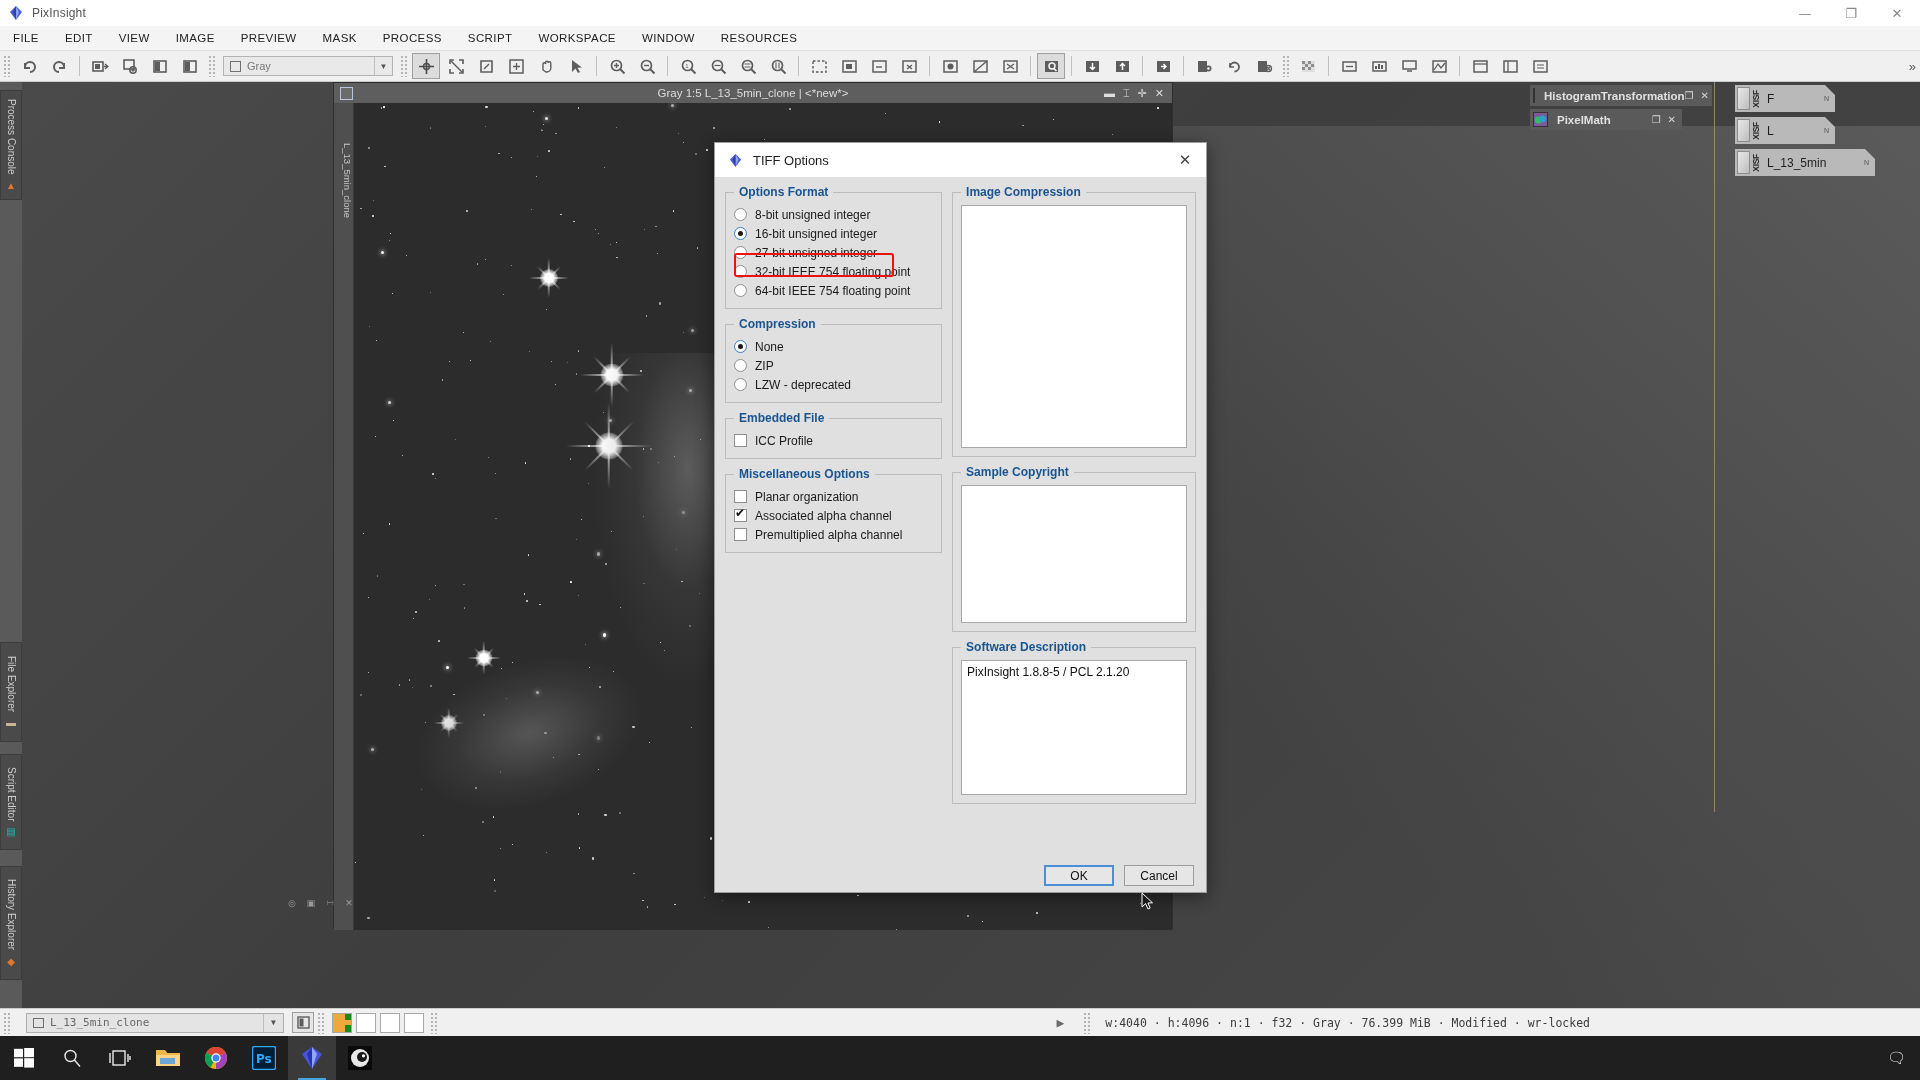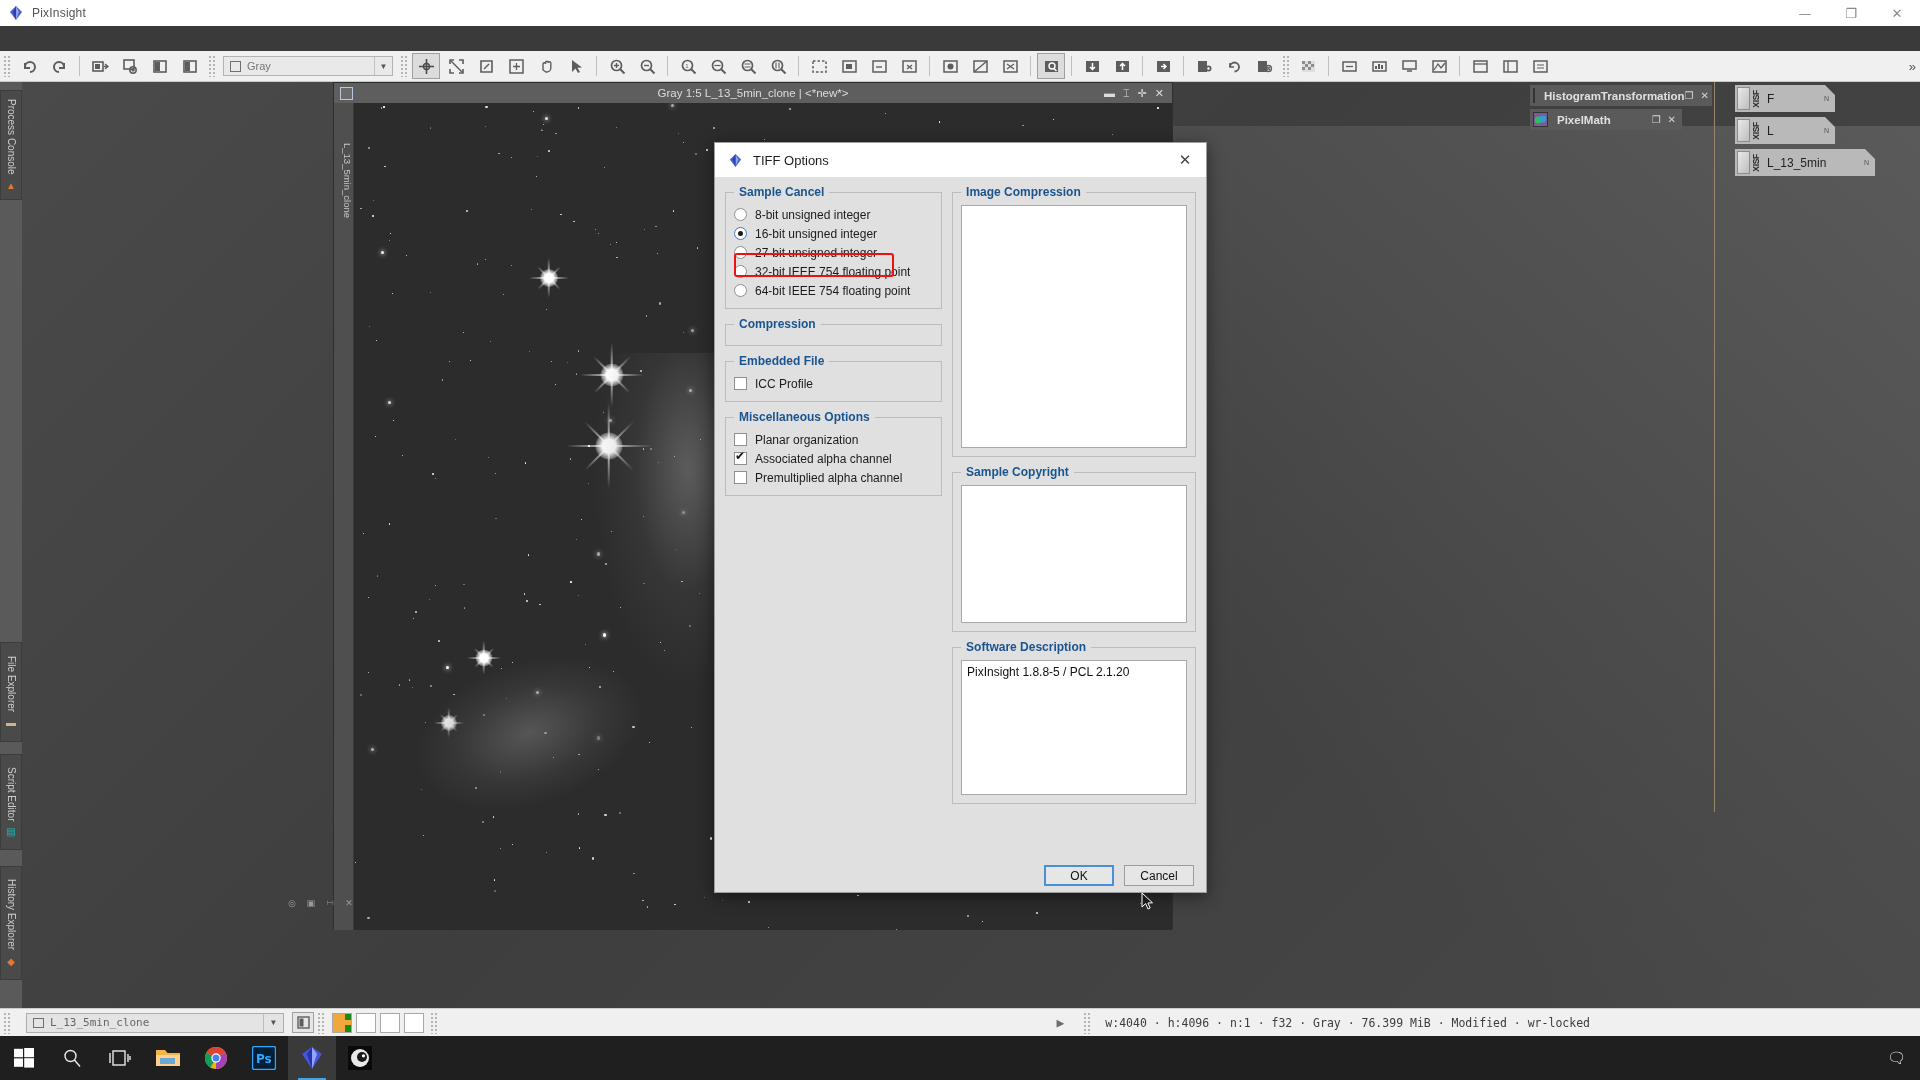--- a/index.html
+++ b/index.html
@@ -276,20 +276,33 @@
       <polygon points="8,1 5,7 8,15" fill="#2d3ea8"></polygon>
     </svg>
     <div class="app-name">PixInsight</div>
     <div class="win-ctrls">
       <div class="win-btn">—</div>
       <div class="win-btn">❐</div>
       <div class="win-btn close">✕</div>
     </div>
   </div>
 
+  <div class="menubar" id="menubar">
+      <div class="menu-item">FILE</div>
+      <div class="menu-item">EDIT</div>
+      <div class="menu-item">VIEW</div>
+      <div class="menu-item">IMAGE</div>
+      <div class="menu-item">PREVIEW</div>
+      <div class="menu-item">MASK</div>
+      <div class="menu-item">PROCESS</div>
+      <div class="menu-item">SCRIPT</div>
+      <div class="menu-item">WORKSPACE</div>
+      <div class="menu-item">WINDOW</div>
+      <div class="menu-item">RESOURCES</div>
+    </div>
 
   <div class="toolbar">
     <div class="grip"></div>
     <div class="tbtn">
       <svg width="17" height="17" viewBox="0 0 17 17">
           <path d="M4 9 A5 5 0 1 1 9 14" stroke="#5d5d5d" stroke-width="2" fill="none"></path>
           <path d="M4 5 L4 10 L9 10" fill="none" stroke="#5d5d5d" stroke-width="2"></path>
         </svg>
     </div>
     <div class="tbtn">
@@ -1142,21 +1155,21 @@
         <polygon points="8,1 5,7 8,15" fill="#2d3ea8"></polygon>
       </svg>
       <div class="dt">TIFF Options</div>
       <div class="dx">✕</div>
     </div>
 
     <div class="dlg-body">
 
       <div class="col-l">
         <fieldset class="grp" style="position:relative;">
-          <legend>Sample Cancel</legend>
+          <legend>Options Format</legend>
           <div id="sampleformat">
               <div class="radio-row">
                 <div class="radio"></div>
                 <div class="opt-label">8-bit unsigned integer</div>
               </div>
               <div class="radio-row">
                 <div class="radio on"></div>
                 <div class="opt-label">16-bit unsigned integer</div>
               </div>
               <div class="radio-row">
@@ -1170,20 +1183,34 @@
               <div class="radio-row">
                 <div class="radio"></div>
                 <div class="opt-label">64-bit IEEE 754 floating point</div>
               </div>
             </div>
           <div class="redbox" style="border-color: rgb(238, 17, 17);"></div>
         </fieldset>
 
         <fieldset class="grp">
           <legend>Compression</legend>
+          <div id="compression">
+              <div class="radio-row">
+                <div class="radio on"></div>
+                <div class="opt-label">None</div>
+              </div>
+              <div class="radio-row">
+                <div class="radio"></div>
+                <div class="opt-label">ZIP</div>
+              </div>
+              <div class="radio-row">
+                <div class="radio"></div>
+                <div class="opt-label">LZW - deprecated</div>
+              </div>
+            </div>
         </fieldset>
 
         <fieldset class="grp">
           <legend>Embedded File</legend>
           <div id="embedded">
               <div class="check-row">
                 <div class="checkbox"></div>
                 <div class="opt-label">ICC Profile</div>
               </div>
             </div>

